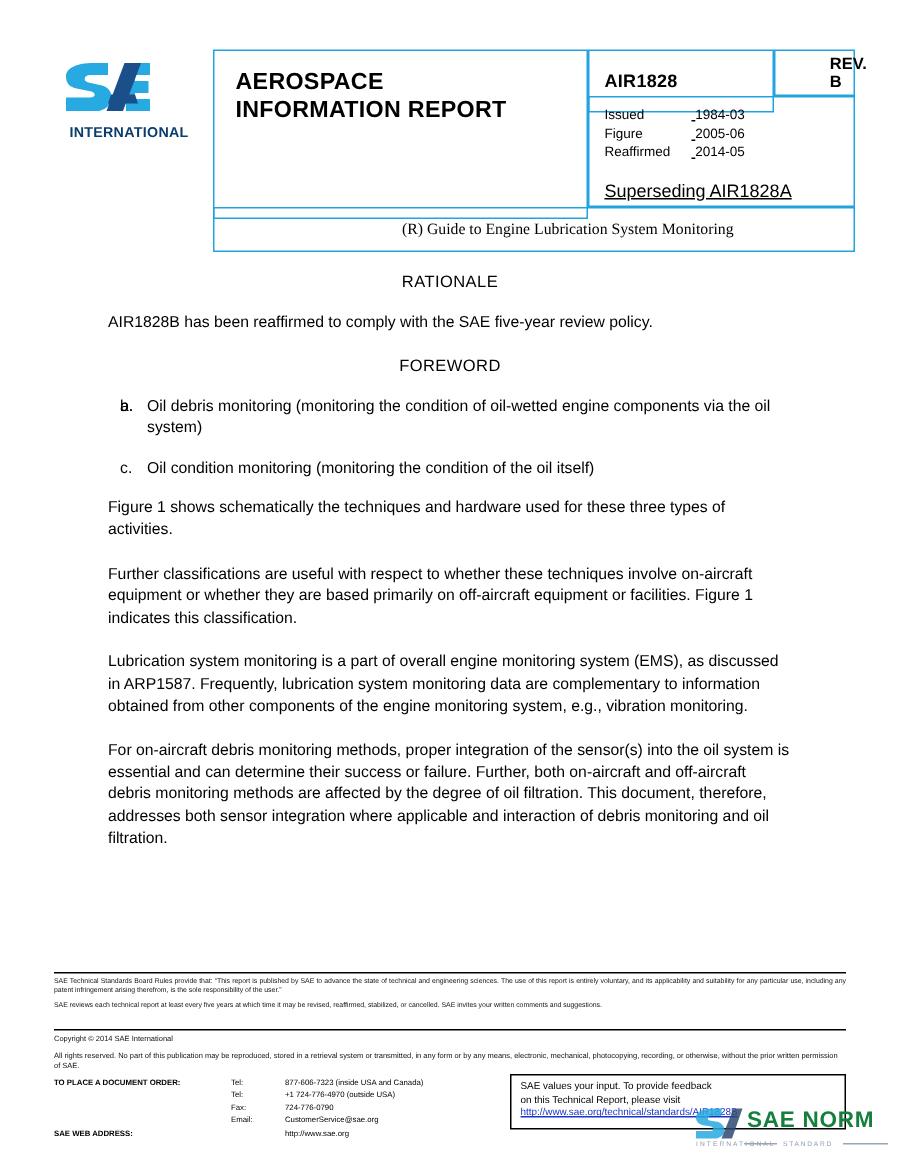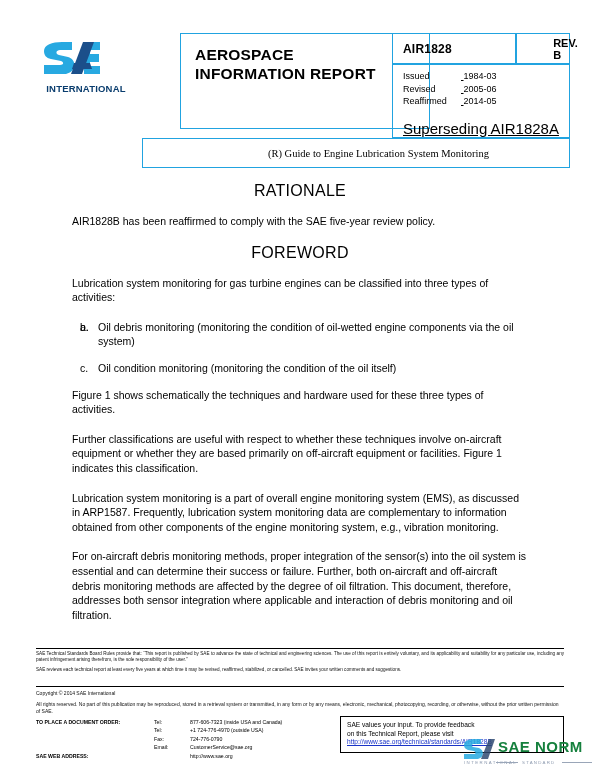--- a/index.html
+++ b/index.html
@@ -51,33 +51,32 @@
     font-family: "Liberation Sans", sans-serif;
   }
 
   .hdr-box {
     position: absolute;
     border: 1.6px solid #21a3e0;
     box-sizing: border-box;
     padding-left: 45px;
   }
   .title-box {
-    left: 112px; top: 0; width: 250px; height: 96px;
+    left: 112px; top: 0; width: 250px; height: 113px;
     padding: 11px 0 0 14px;
-    margin-left: 38px;
   }
   .doc-title {
     font-size: 15.5px;
     font-weight: bold;
     line-height: 19px;
     color: #000;
     letter-spacing: 0.2px;
   }
   .num-box {
-    left: 362px; top: 0; width: 124px; height: 31px;
+    left: 362px; top: 0; width: 124px; height: 42px;
     display: flex; align-items: center; padding-left: 10px;
   }
   .doc-number { font-size: 12px; font-weight: bold; letter-spacing: 0.2px; }
   .rev-box {
     left: 486px; top: 0; width: 54px; height: 31px;
     display: flex; align-items: center; justify-content: center;
   }
   .rev-label { font-size: 11px; font-weight: bold; }
   .dates-box {
     left: 362px; top: 31px; width: 178px; height: 74px;
@@ -85,39 +84,39 @@
     text-decoration: underline;
   }
   .date-row {
     font-size: 9px;
     line-height: 12.5px;
     white-space: nowrap;
   }
   .date-row .dk { display: inline-block; width: 58px; }
   .date-row .dv { display: inline-block; }
   .superseding {
-    font-size: 15px;
+    font-size: 12px;
     margin-top: 12px;
   }
   .subtitle-box {
     left: 112px; top: 105px; width: 428px; height: 30px;
     display: flex; align-items: center; justify-content: center;
   }
   .subtitle-text { font-size: 10.5px; font-family: Liberation Serif, serif; }
 
   
   .body-area {
     position: absolute;
     left: 72px;
     top: 182px;
     width: 456px;
   }
   .ctr-head {
     text-align: center;
-    font-size: 16px;
+    font-size: 11px;
     margin: 0 0 14px 0;
     letter-spacing: 0.3px;
   }
   .ctr-head.second { }
   p.para {
     font-size: 10.5px;
     line-height: 14.6px;
     margin: 0 0 15px 0;
     text-align: left;
   }
@@ -270,42 +269,41 @@
     <div class="hdr-box rev-box">
       <span class="rev-label">REV. B</span>
     </div>
 
     <div class="hdr-box dates-box">
       <div class="date-row">
         <span class="dk">Issued</span>
         <span class="dv">1984-03</span>
       </div>
       <div class="date-row">
-        <span class="dk">Revised</span>
+        <span class="dk">Figure</span>
         <span class="dv">2005-06</span>
       </div>
       <div class="date-row">
         <span class="dk">Reaffirmed</span>
         <span class="dv">2014-05</span>
       </div>
       <div class="superseding">Superseding AIR1828A</div>
     </div>
 
     <div class="hdr-box subtitle-box">
       <span class="subtitle-text">(R) Guide to Engine Lubrication System Monitoring</span>
     </div>
   </div>
 
   <div class="body-area">
 
     <div class="ctr-head">RATIONALE</div>
     <p class="para">AIR1828B has been reaffirmed to comply with the SAE five-year review policy.</p>
 
     <div class="ctr-head second">FOREWORD</div>
-    <p class="para">Lubrication system monitoring for gas turbine engines can be classified into three types of activities:</p>
 
     <ol class="abc">
       <li>
         <span class="mk">a.</span>
       </li>
       <li>
         <span class="mk">b.</span>
         <span>Oil debris monitoring (monitoring the condition of oil-wetted engine components via the oil system)</span>
       </li>
       <li>

